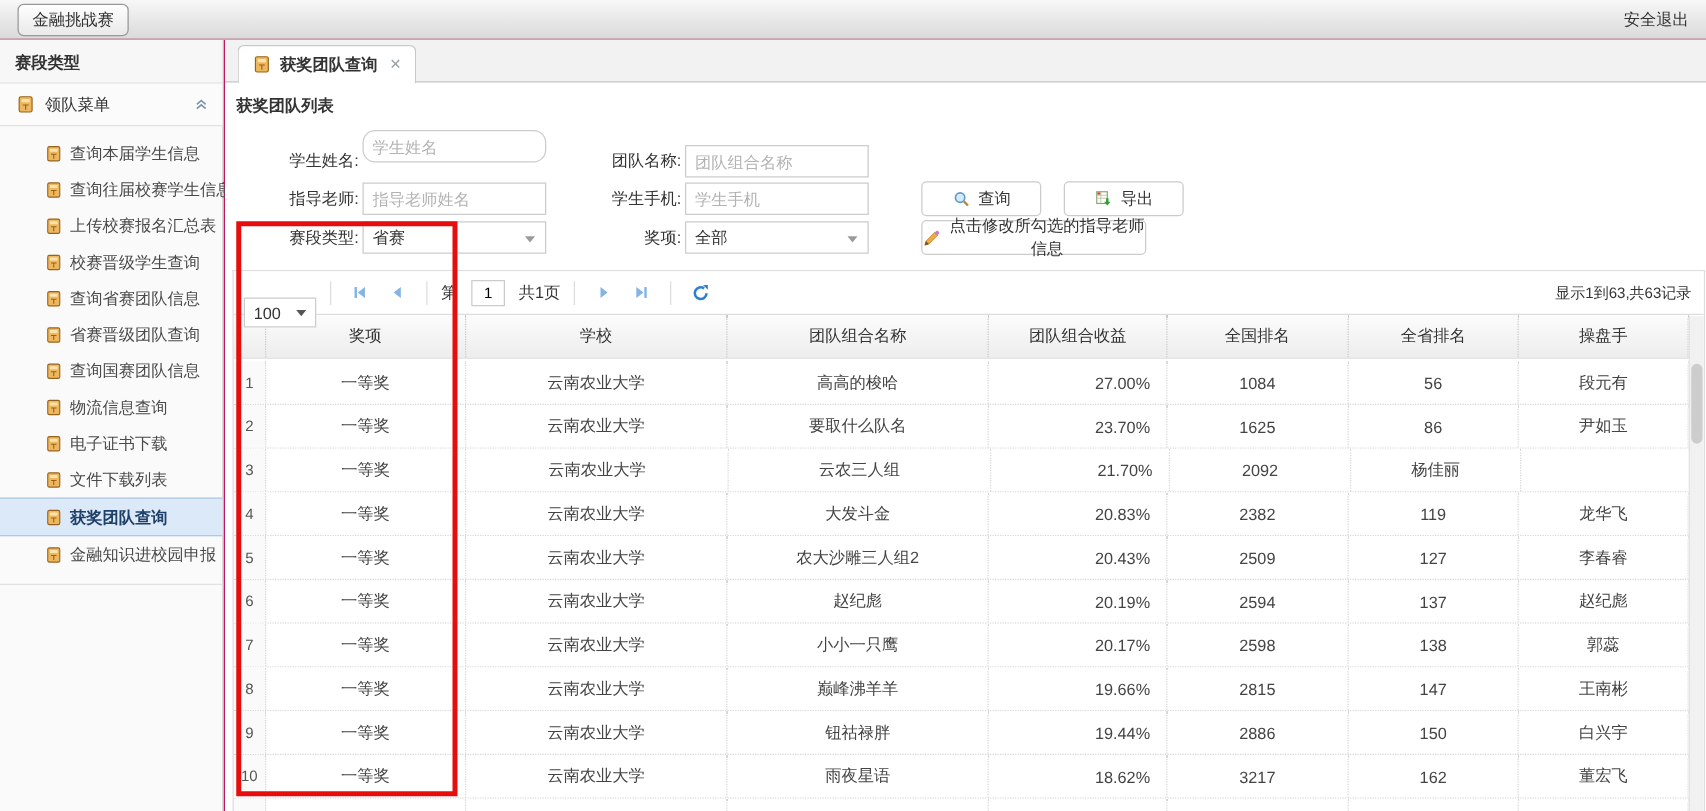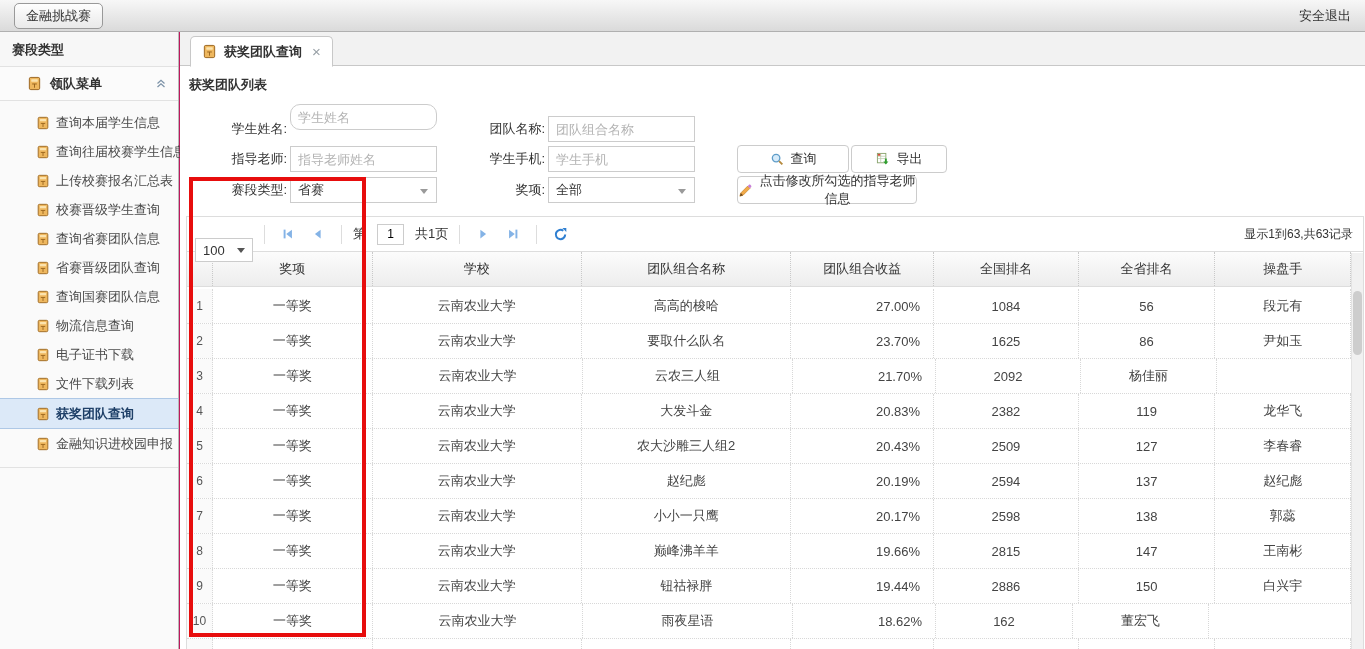--- a/index.html
+++ b/index.html
@@ -12,22 +12,22 @@
     display:flex; align-items:center; justify-content:space-between; padding:0 14px; }
   .app-btn { border:1px solid #999; border-radius:5px; background:linear-gradient(#fefefe,#e9e9e9);
     padding:3px 11px; font-size:13px; color:#333; cursor:pointer; }
   .logout { font-size:13px; color:#333; cursor:pointer; }
 
   
   .sidebar { position:absolute; left:0; top:32px; width:179px; bottom:0; background:#fafafa;
     border-right:1px solid #b9b9b9; }
   .side-title { height:35px; line-height:35px; padding-left:12px; font-weight:bold; color:#333;
     border-bottom:1px solid #e2e2e2; background:#f7f7f7; }
-  .group-hd { height:34px; display:flex; align-items:center; gap:8px; padding-left:27px;
-    border-bottom:1px solid #e2e2e2; font-weight:bold; position:relative; cursor:pointer; background:#fbfbfb; }
+  .group-hd { height:34px; display:flex; align-items:center; gap:8px; padding-left:13px;
+    border-bottom:1px solid #e2e2e2; font-weight:normal; position:relative; cursor:pointer; background:#fbfbfb; }
   .group-hd .collapse { position:absolute; right:10px; top:9px; }
   .nav-list { padding:7px 0 9px 0; border-bottom:1px solid #e2e2e2; }
   .nav-item { height:29px; display:flex; align-items:center; gap:6px; padding-left:36px;
     cursor:pointer; color:#4a4a4a; white-space:nowrap; }
   .nav-item.selected { background:#dce9f8; border-top:1px solid #aec8e6; border-bottom:1px solid #aec8e6;
     color:#1f4068; font-weight:bold; height:31px; }
 
   
   .main { position:absolute; left:180px; top:32px; right:0; bottom:0; background:#fff; }
   .tabbar { position:absolute; left:0; top:0; right:0; height:34px; background:#f2f2f2;
@@ -286,21 +286,21 @@
     <div class="combo" style="left:110px;top:145px;">
       <span>省赛</span>
       <span class="arrow"></span>
     </div>
     <div class="f-label" style="left:265px;top:145px;">奖项:</div>
     <div class="combo" style="left:368px;top:145px;">
       <span>全部</span>
       <span class="arrow"></span>
     </div>
 
-    <button class="btn" style="left:557px;top:113px;width:112px;height:28px;">
+    <button class="btn" style="left:557px;top:113px;width:96px;height:28px;">
       <span class="icon">
         <svg width="15" height="15" viewBox="0 0 16 16">
             <circle cx="6.5" cy="6.5" r="4" fill="#d6ebfa" stroke="#5e9cc8" stroke-width="1.4"></circle>
             <line x1="9.7" y1="9.7" x2="13.2" y2="13.2" stroke="#b5893d" stroke-width="2"></line>
           </svg>
       </span>
       <span>查询</span>
     </button>
     <button class="btn" style="left:671px;top:113px;width:96px;height:28px;">
       <span class="icon">
@@ -479,20 +479,21 @@
             <div class="td c6">150</div>
             <div class="td c7">白兴宇</div>
           </div>
 
           <div class="tr">
             <div class="td c0 num">10</div>
             <div class="td c1">一等奖</div>
             <div class="td c2">云南农业大学</div>
             <div class="td c3">雨夜星语</div>
             <div class="td c4 profit">18.62%</div>
+            <div class="td c5">3217</div>
             <div class="td c6">162</div>
             <div class="td c7">董宏飞</div>
           </div>
 
           <div class="tr">
             <div class="td c0 num"></div>
             <div class="td c1"></div>
             <div class="td c2"></div>
             <div class="td c3"></div>
             <div class="td c4 profit"></div>

